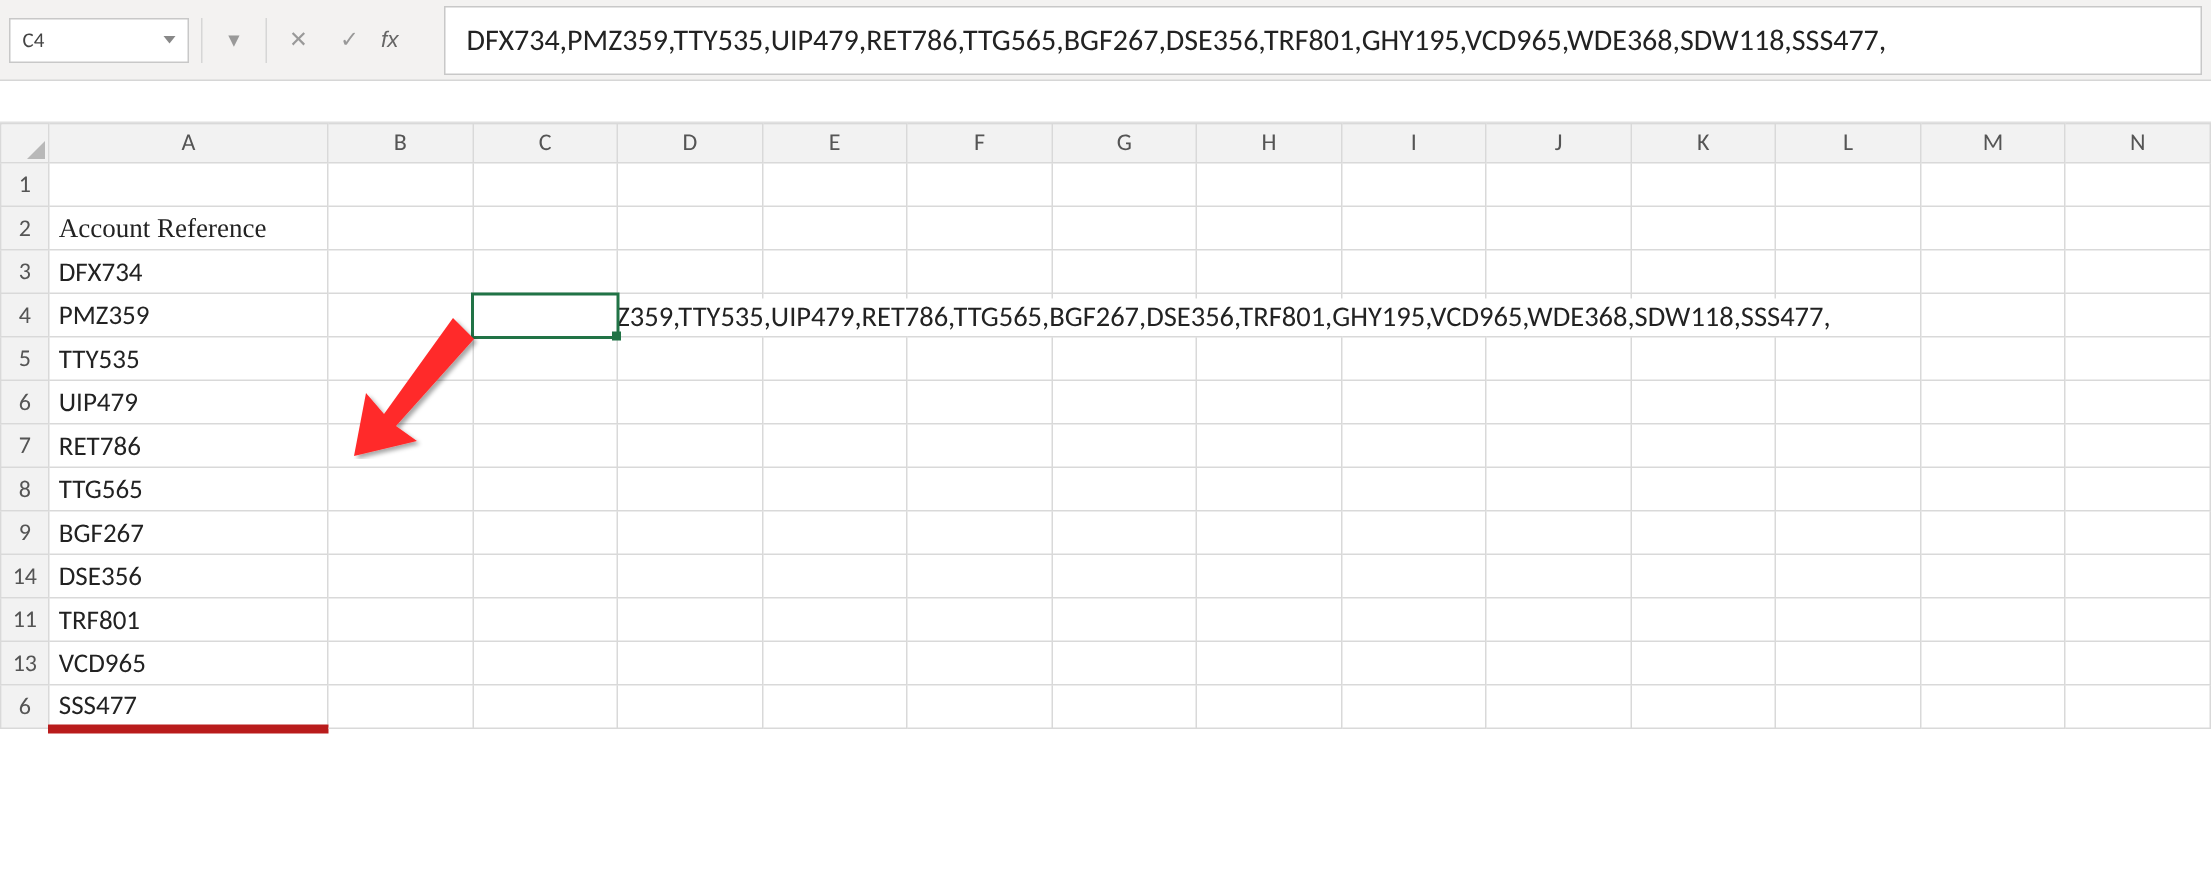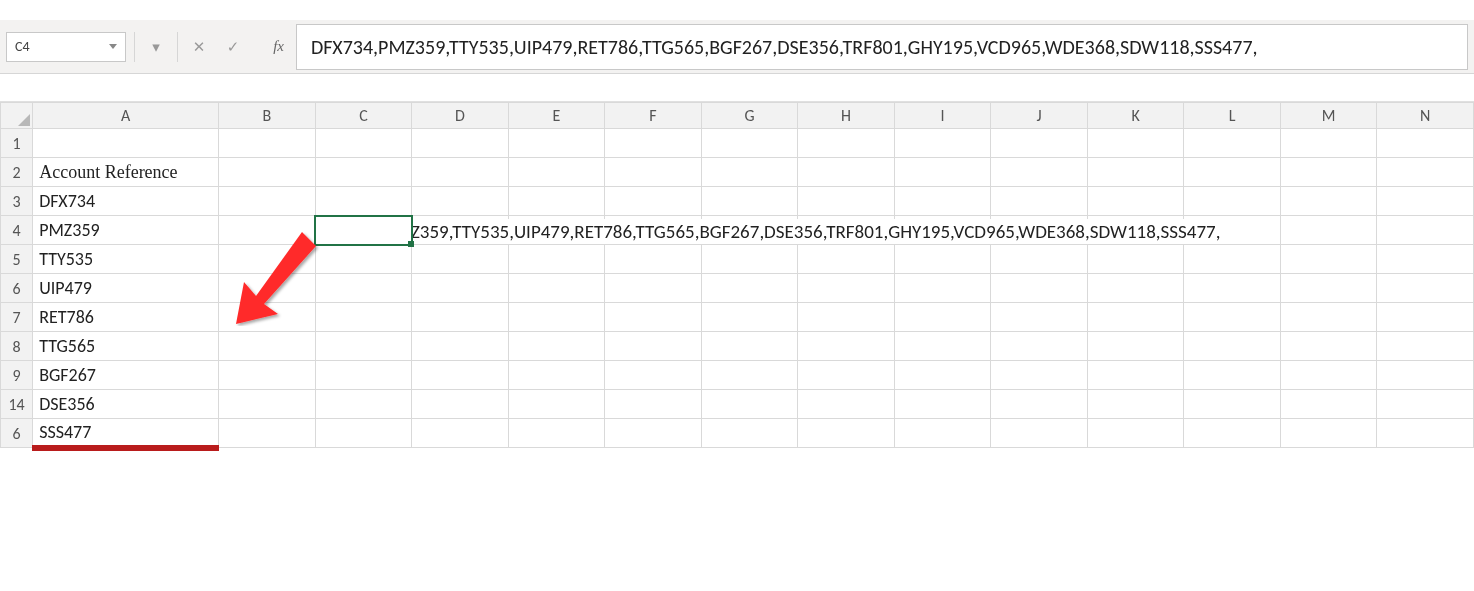--- a/index.html
+++ b/index.html
@@ -16,21 +16,20 @@
 
   
   .formula-bar {
     display: flex;
     align-items: center;
     height: 54px;
     border-bottom: 1px solid #d6d6d6;
     background: #f3f2f1;
     padding: 0 6px;
     gap: 8px;
-    margin-top: 20px;
   }
   .name-box {
     width: 120px;
     height: 30px;
     background: #ffffff;
     border: 1px solid #c8c8c8;
     display: flex;
     align-items: center;
     justify-content: space-between;
     padding: 0 8px;
@@ -47,25 +46,25 @@
     width: 1px; height: 30px; background: #d6d6d6;
   }
   .fb-btn {
     width: 26px; height: 30px;
     display: flex; align-items: center; justify-content: center;
     color: #999;
     font-size: 15px;
   }
   .fx-label {
     font-style: italic;
-    font-family: Liberation Serif, serif;
+    font-family: Liberation Sans, sans-serif;
     font-size: 15px;
     color: #666;
     width: 30px;
-    text-align: right;
+    text-align: left;
     margin-right: 4px;
   }
   .formula-input {
     flex: 1;
     height: 46px;
     background: #ffffff;
     border: 1px solid #c8c8c8;
     display: flex;
     align-items: center;
     padding: 0 14px;
@@ -415,20 +414,54 @@
           <td></td>
           <td></td>
           <td></td>
           <td></td>
           <td></td>
           <td></td>
           <td></td>
           <td></td>
         </tr>
         <tr>
+          <th class="rowhdr">11</th>
+          <td class="data-cell">TRF801</td>
+          <td></td>
+          <td></td>
+          <td></td>
+          <td></td>
+          <td></td>
+          <td></td>
+          <td></td>
+          <td></td>
+          <td></td>
+          <td></td>
+          <td></td>
+          <td></td>
+          <td></td>
+        </tr>
+        <tr>
+          <th class="rowhdr">13</th>
+          <td class="data-cell">VCD965</td>
+          <td></td>
+          <td></td>
+          <td></td>
+          <td></td>
+          <td></td>
+          <td></td>
+          <td></td>
+          <td></td>
+          <td></td>
+          <td></td>
+          <td></td>
+          <td></td>
+          <td></td>
+        </tr>
+        <tr>
           <th class="rowhdr">6</th>
           <td class="data-cell last">SSS477</td>
           <td></td>
           <td></td>
           <td></td>
           <td></td>
           <td></td>
           <td></td>
           <td></td>
           <td></td>

